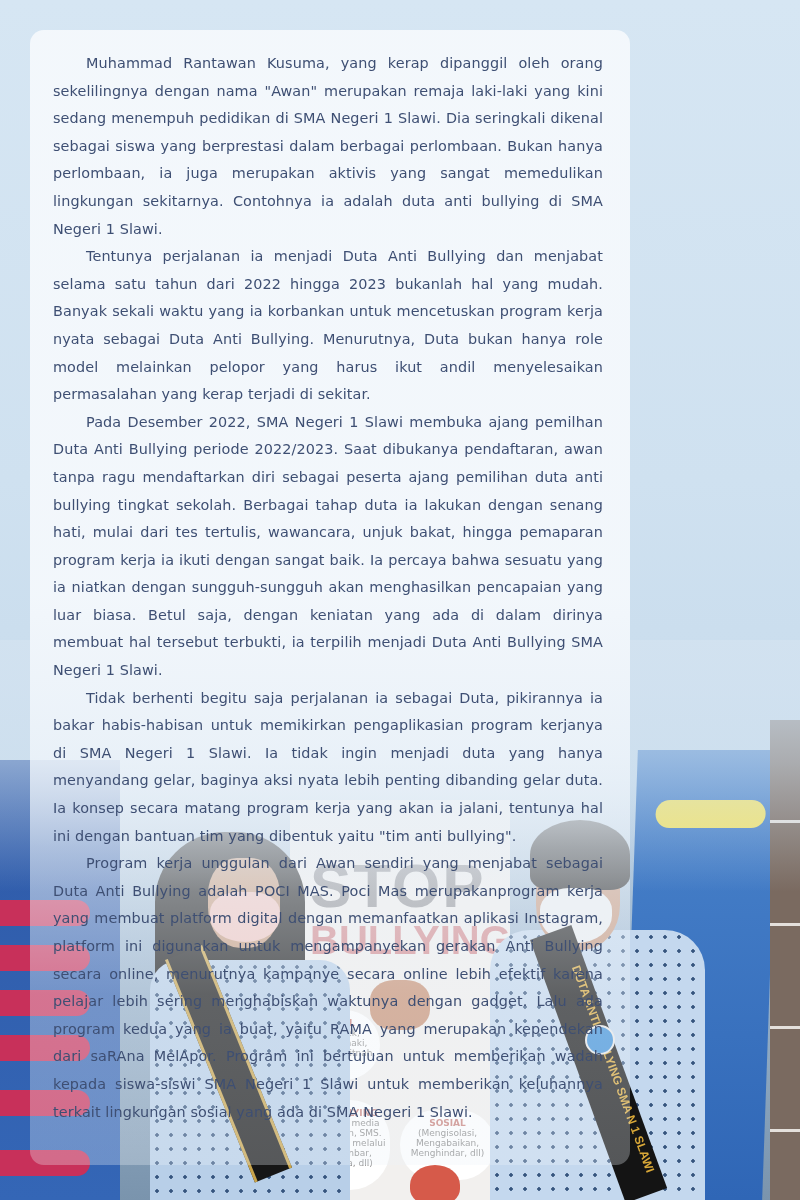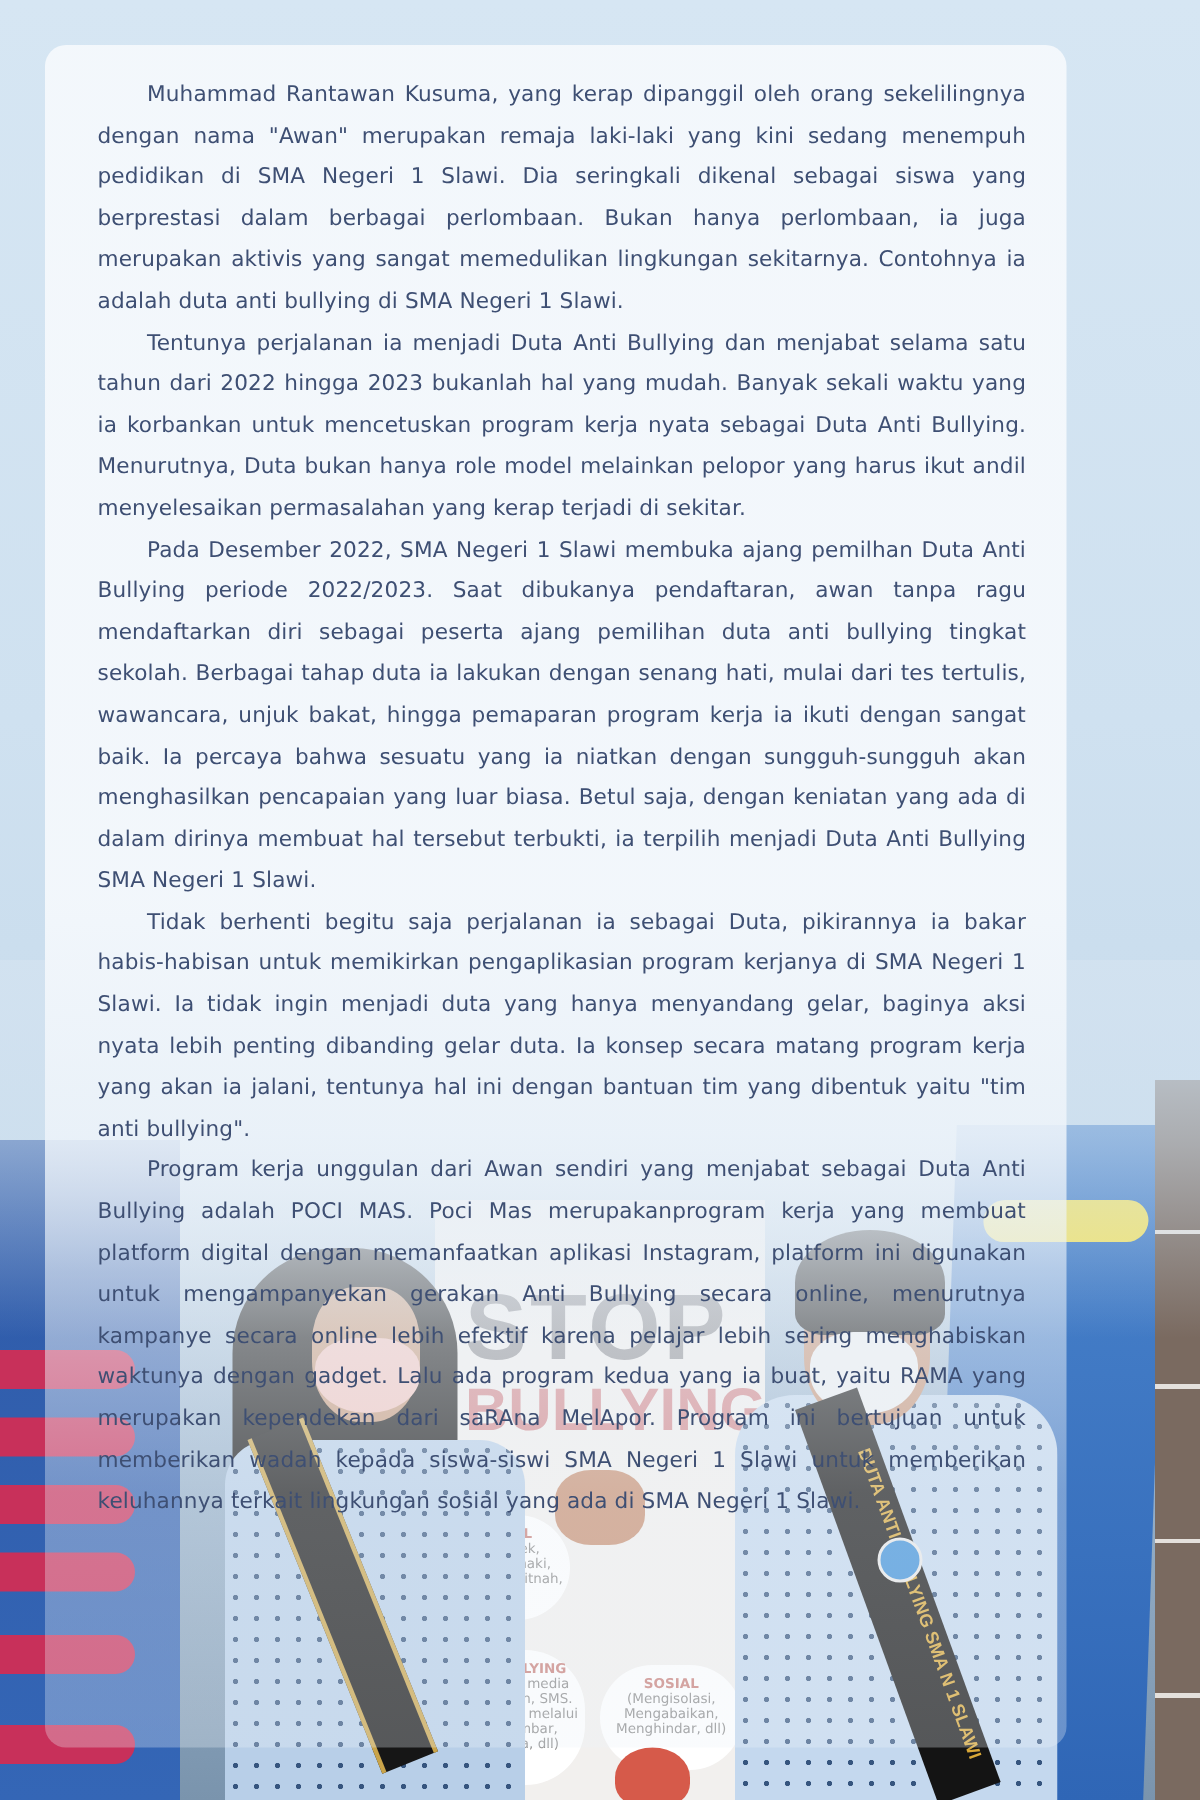--- a/index.html
+++ b/index.html
@@ -137,31 +137,31 @@
     .photo-fade {
       position: absolute; left: 0; top: 0; width: 800px; height: 560px;
       background: linear-gradient(180deg, rgba(210,226,240,0.95) 0%, rgba(210,226,240,0.55) 22%, rgba(210,226,240,0.0) 45%);
       pointer-events: none;
     }
 
     
     .card {
       position: absolute;
       left: 30px; top: 30px;
-      width: 681px; height: 1135px;
+      width: 600px; height: 1135px;
       border-radius: 14px;
       background: linear-gradient(180deg,
         rgba(244,248,252,0.97) 0%,
         rgba(244,248,252,0.95) 50%,
         rgba(238,244,250,0.85) 64%,
         rgba(236,242,248,0.60) 72%,
         rgba(236,242,248,0.35) 85%,
         rgba(236,242,248,0.30) 100%);
       box-sizing: border-box;
-      padding: 20px 27px 0 35px;
+      padding: 20px 27px 0 23px;
     }
     .article {
       color: #3e4f73;
       font-family: "DejaVu Sans", sans-serif;
       font-size: 14.4px;
       line-height: 27.6px;
       letter-spacing: 0.1px;
       text-align: justify;
     }
     .article p {

